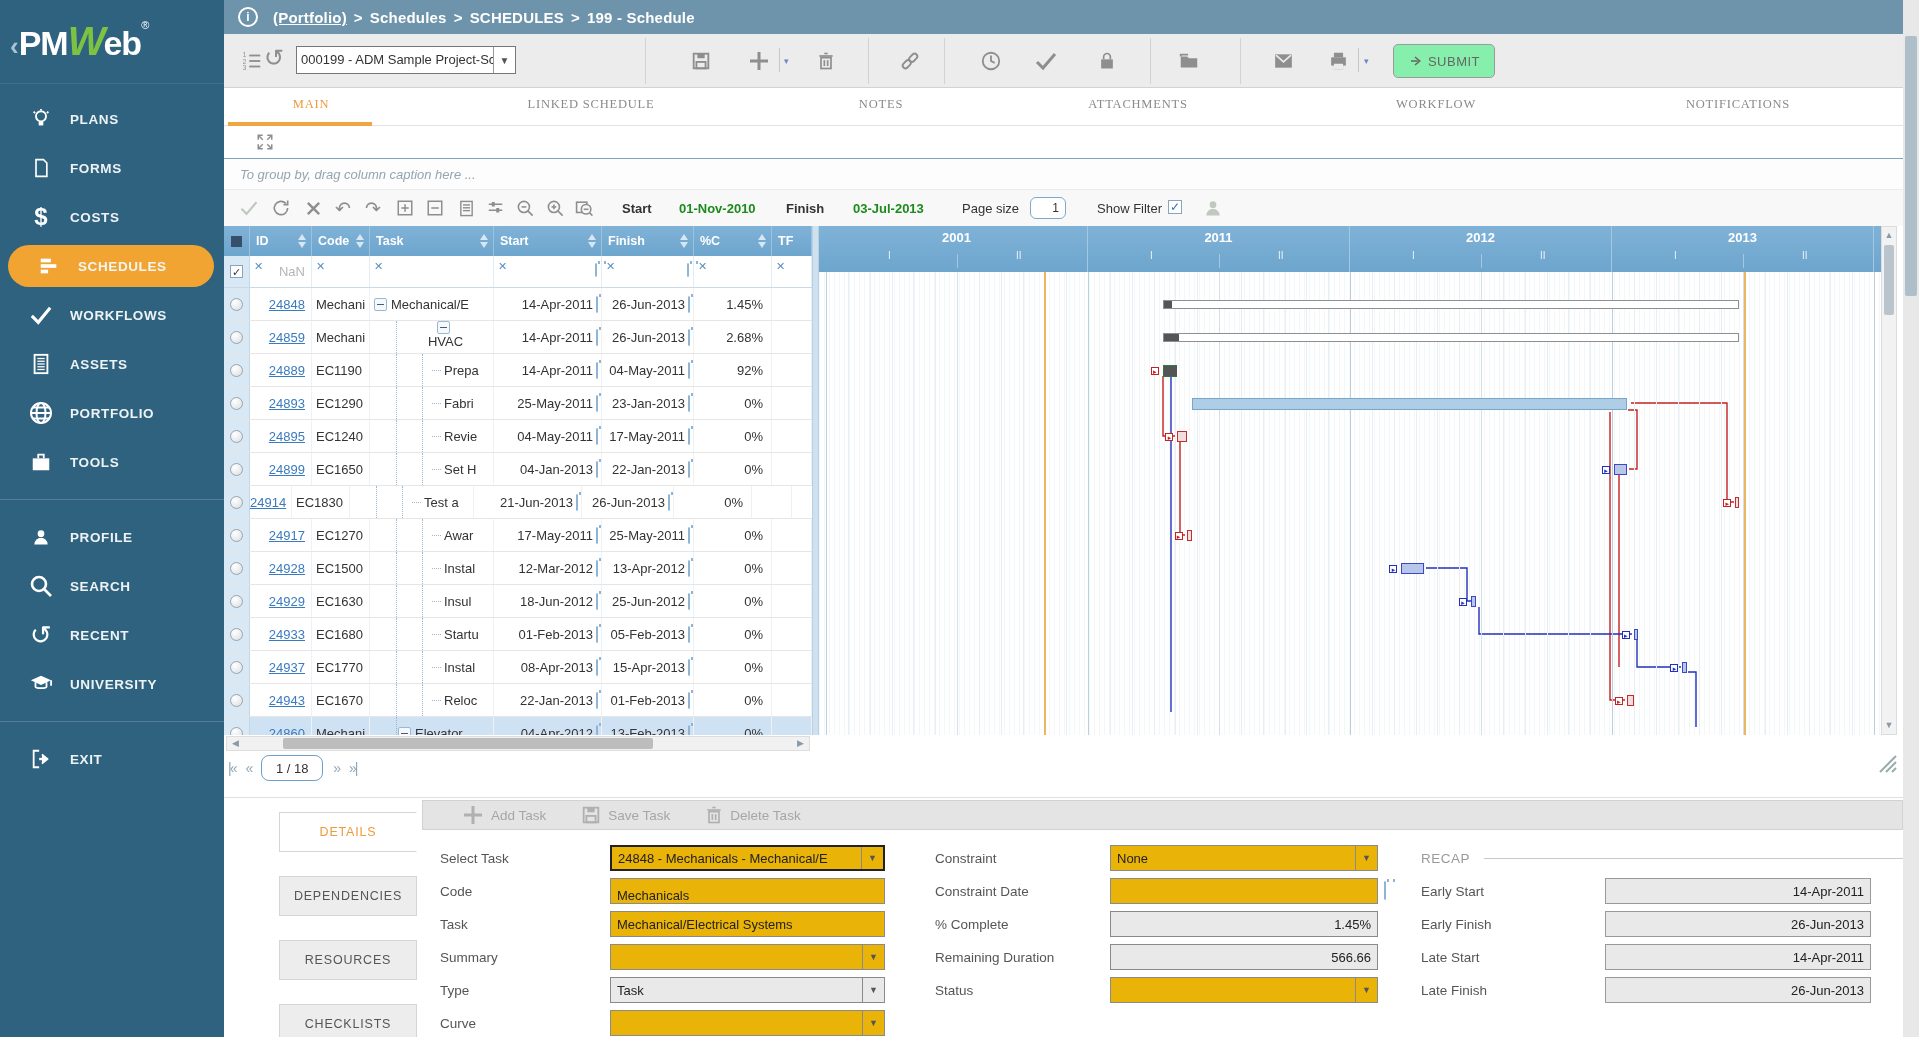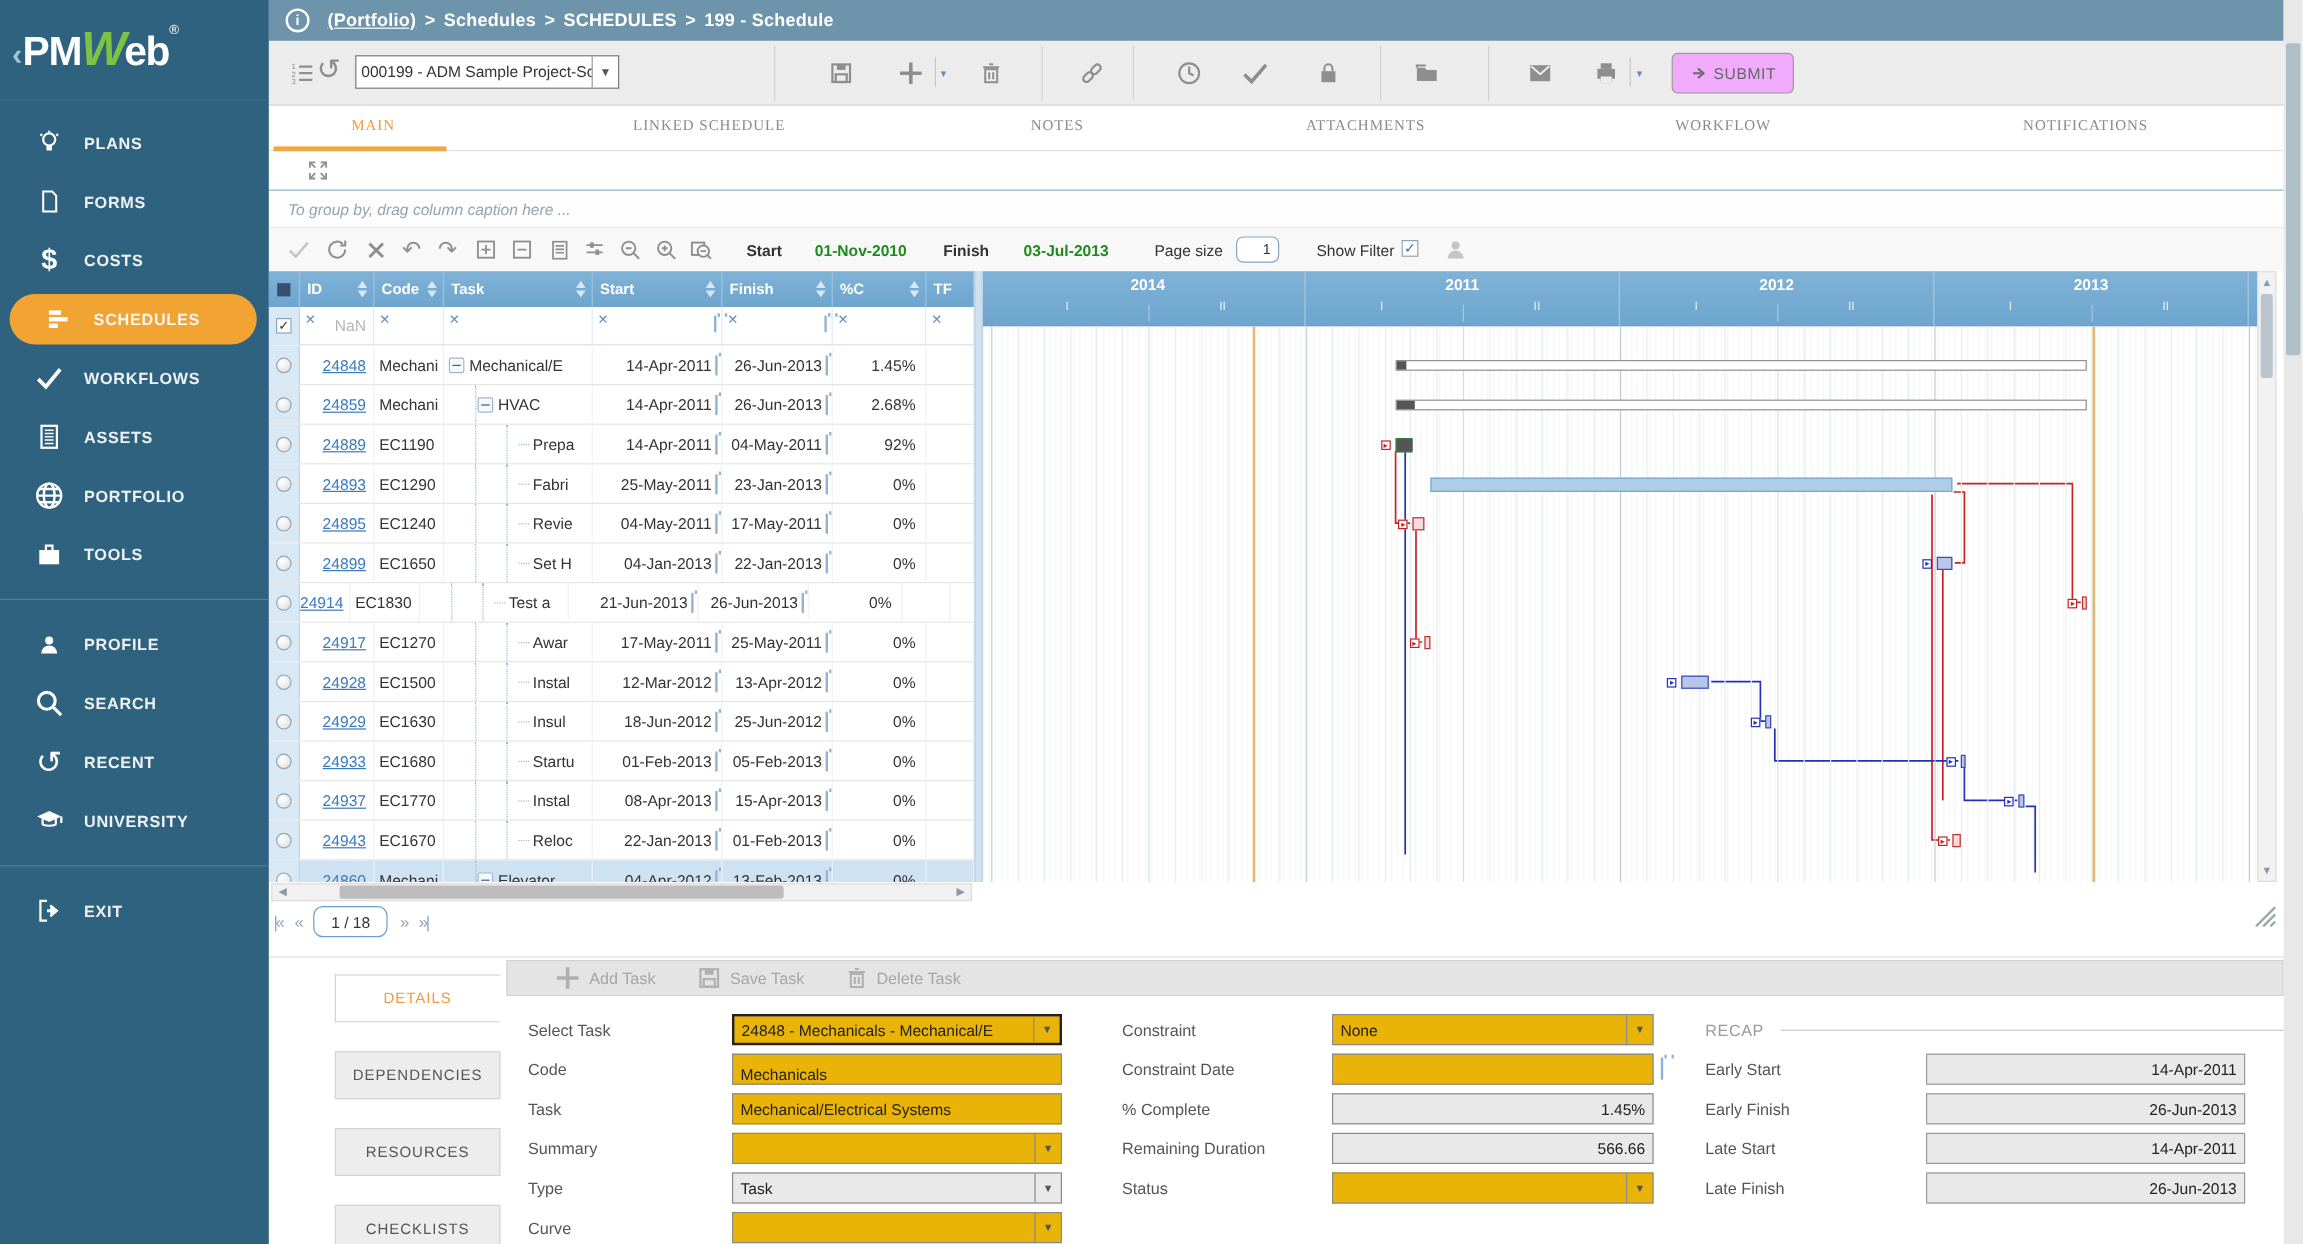--- a/index.html
+++ b/index.html
@@ -35,21 +35,21 @@
   .crumb.link { text-decoration:underline; cursor:pointer; }
   .crumb.sep { margin:0 2px; }
 
   
   .toolbar { left:224px; top:34px; width:1679px; height:54px; background:#ececec; border-bottom:1px solid #d3d3d3; z-index:3; }
   .tico { position:absolute; top:14px; width:28px; height:26px; color:#8e8e8e; display:flex; align-items:center; justify-content:center; cursor:pointer; }
   .tsep { position:absolute; top:4px; width:1px; height:46px; background:#d2d2d2; }
   .rec-select { position:absolute; left:72px; top:12px; width:220px; height:28px; background:#fff; border:1px solid #777; display:flex; cursor:pointer; }
   .rec-select .val { flex:1; font-size:13px; color:#333; line-height:26px; padding:0 4px; overflow:hidden; white-space:nowrap; }
   .rec-select .arr { width:22px; border-left:1px solid #999; display:flex; align-items:center; justify-content:center; color:#555; font-size:10px; }
-  .submit-btn { position:absolute; left:1169px; top:10px; width:102px; height:34px; background:#f0abfc; border:1px solid #9a9a9a; border-radius:5px; display:flex; align-items:center; justify-content:center; gap:2px; color:#666; font-size:13px; letter-spacing:.5px; cursor:pointer; }
+  .submit-btn { position:absolute; left:1169px; top:10px; width:102px; height:34px; background:#86efac; border:1px solid #9a9a9a; border-radius:5px; display:flex; align-items:center; justify-content:center; gap:2px; color:#666; font-size:13px; letter-spacing:.5px; cursor:pointer; }
   .caret-mini { position:absolute; top:22px; font-size:9px; color:#6a87c8; }
   .caret-bar { position:absolute; top:14px; width:1px; height:24px; background:#c6c6c6; }
 
   
   .tabsrow { left:224px; top:88px; width:1679px; height:38px; background:#fff; border-bottom:1px solid #e3e3e3; z-index:2; }
   .tab { position:absolute; top:9px; transform:translateX(-50%); font-size:12.5px; letter-spacing:.8px; color:#8a8a8a; cursor:pointer; white-space:nowrap;font-family:Liberation Serif, serif; }
   .tab.active { color:#ef9a3a; }
   .tab-underline { position:absolute; left:4px; top:34px; width:144px; height:4px; background:#f0a643; }
 
   
@@ -617,21 +617,21 @@
         <div class="gcell" style="width: 40px;"></div>
       </div>
       <div class="grow">
         <div class="gcell cb-col" style="width: 26px;">
           <span class="radio"></span>
         </div>
         <div class="gcell" style="width: 62px;">
           <span class="idlink">24859</span>
         </div>
         <div class="gcell" style="width: 58px; padding-left: 4px;">Mechani</div>
-        <div class="gcell" style="width: 124px; padding-left: 28px;">
+        <div class="gcell" style="width: 124px; padding-left: 28px; flex-direction: column;">
           <span class="guide" style="left: 26px;"></span>
           <span class="expander"></span>
           <span>HVAC</span>
         </div>
         <div class="gcell datecell" style="width: 108px;">
           <span>14-Apr-2011</span>
           <span><span class="cal"></span></span>
         </div>
         <div class="gcell datecell" style="width: 92px;">
           <span>26-Jun-2013</span>
@@ -937,21 +937,21 @@
           <span><span class="cal"></span></span>
         </div>
         <div class="gcell pccell" style="width: 78px;">0%</div>
         <div class="gcell" style="width: 40px;"></div>
       </div>
     </div>
   <div class="abs vsplit" style="left:812px;top:226px;width:7px;height:509px"></div>
 
   <div class="abs gantt-head" id="gantt-head">
       <div class="ycell" style="left: 7px; width: 262px;">
-        <div class="yr">2014</div>
+        <div class="yr">2001</div>
         <span class="h1" style="left:62px">I</span>
         <span class="h2" style="left:190px">II</span>
         <span class="htick" style="left:131px"></span>
       </div>
       <div class="ycell" style="left: 269px; width: 262px;">
         <div class="yr">2011</div>
         <span class="h1" style="left:62px">I</span>
         <span class="h2" style="left:190px">II</span>
         <span class="htick" style="left:131px"></span>
       </div>

